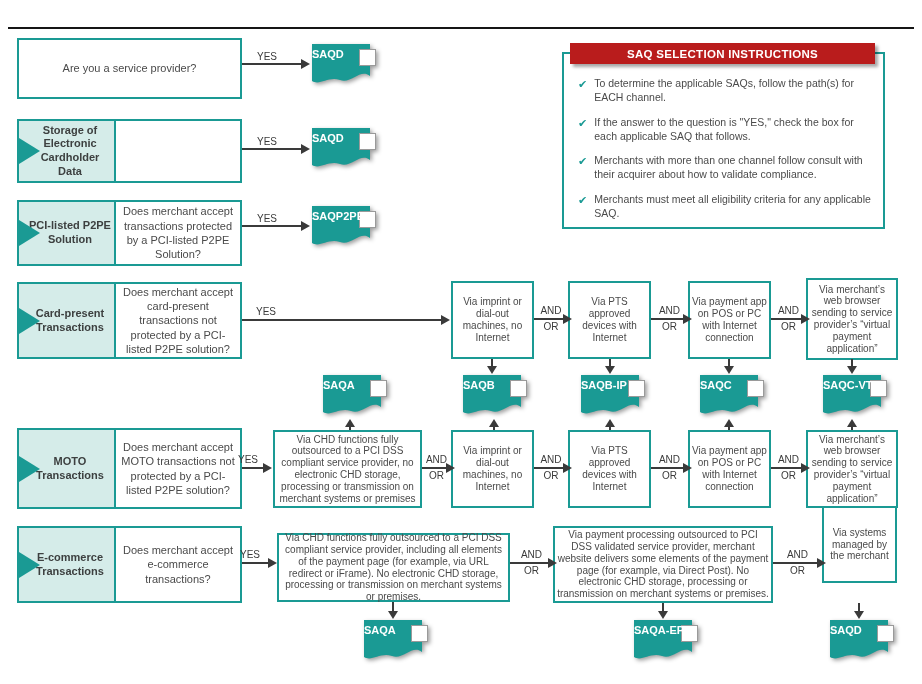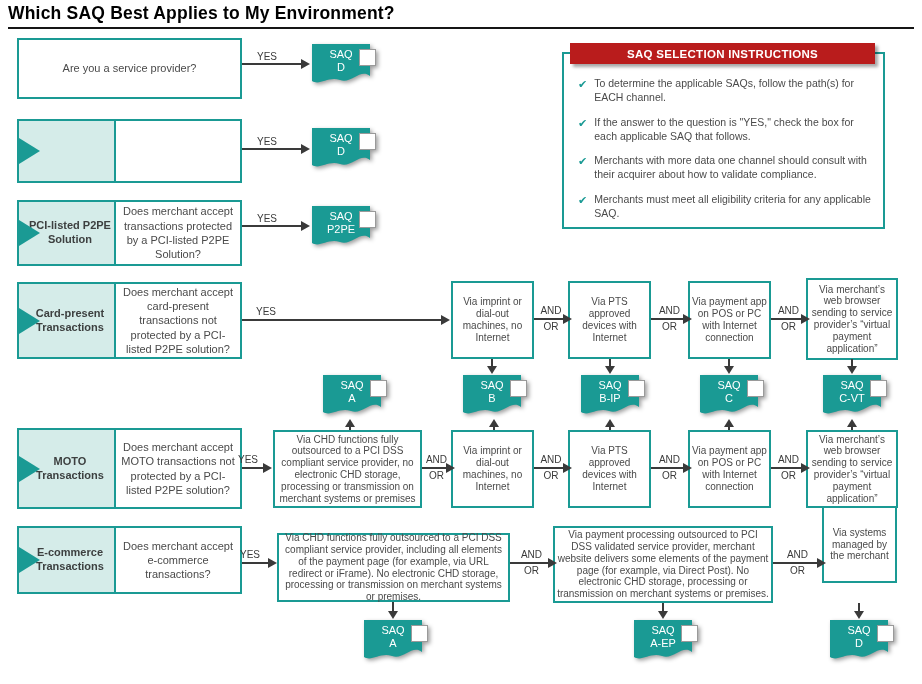--- a/index.html
+++ b/index.html
@@ -40,68 +40,68 @@
        font-size:10px;color:#3A3A3A;line-height:1;height:30px;}
   .con-line{align-self:stretch;height:2px;background:#3A3A3A;position:relative;margin:2px 0;}
   .con-line::after{content:"";position:absolute;right:-4px;top:-4px;width:0;height:0;
         border-left:9px solid #3A3A3A;border-top:5px solid transparent;border-bottom:5px solid transparent;}
 
   
   .badge{position:absolute;width:70px;height:47px;filter:drop-shadow(2px 2px 2px rgba(0,0,0,.38));}
   .badge svg{position:absolute;left:0;top:0;}
   .badge-cb{position:absolute;left:47px;top:5px;width:17px;height:17px;background:#fff;border:1px solid #9A9A9A;box-sizing:border-box;}
   .badge-text{position:absolute;left:0;top:4px;width:58px;text-align:center;color:#fff;
-        font-weight:normal;font-size:11px;line-height:1.2;display:flex;flex-direction:column;}
+        font-weight:bold;font-size:11px;line-height:1.2;display:flex;flex-direction:row;}
 
   
   .instr{position:absolute;left:562px;top:52px;width:323px;height:177px;border:2px solid #1A9A94;
          background:#fff;box-sizing:border-box;}
   .instr-banner{position:absolute;left:6px;top:-11px;width:305px;height:21px;background:#b91c1c;color:#fff;
          font-weight:bold;font-size:11.5px;display:flex;align-items:center;justify-content:center;
          box-shadow:3px 3px 3px rgba(0,0,0,.35);letter-spacing:.3px;}
   .instr-list{list-style:none;margin:0;padding:23px 10px 0 14px;}
   .instr-list li{display:flex;gap:7px;margin-bottom:11px;font-size:10.5px;color:#4A4A4A;line-height:1.32;text-align:left;}
   .chk{color:#1A9A94;font-size:11px;font-weight:bold;flex:0 0 auto;}
 </style>
 </head>
 <body>
 
 <div id="page">
 
-  <div class="title">Which SAQ Best Applies to My Environment?</div>
   <div class="title-rule"></div>
 
   <div class="instr">
     <div class="instr-banner">SAQ SELECTION INSTRUCTIONS</div>
     <ul class="instr-list">
       <li>
           <span class="chk">✔</span>
           <span>To determine the applicable SAQs, follow the path(s) for EACH channel.</span>
         </li>
       <li>
           <span class="chk">✔</span>
           <span>If the answer to the question is "YES," check the box for each applicable SAQ that follows.</span>
         </li>
       <li>
           <span class="chk">✔</span>
-          <span>Merchants with more data one channel should consult with their acquirer about how to validate compliance.</span>
+          <span>Merchants with more than one channel follow consult with their acquirer about how to validate compliance.</span>
         </li>
       <li>
           <span class="chk">✔</span>
           <span>Merchants must meet all eligibility criteria for any applicable SAQ.</span>
         </li>
     </ul>
   </div>
 
   <div class="chrow" style="left:17px;top:38px;width:225px;height:61px">
     <div class="chq">Are you a service provider?</div>
   </div>
   <div class="chrow" style="left:17px;top:119px;width:225px;height:64px">
     <div class="chlabel">
         <span class="tri"></span>
+        <span>Storage of Electronic Cardholder Data</span>
       </div>
   </div>
   <div class="chrow" style="left:17px;top:200px;width:225px;height:66px">
     <div class="chlabel">
         <span class="tri"></span>
         <span>PCI-listed P2PE Solution</span>
       </div>
     <div class="chq">Does merchant accept transactions protected by a PCI-listed P2PE Solution?</div>
   </div>
   <div class="chrow" style="left:17px;top:282px;width:225px;height:77px">
@@ -111,21 +111,21 @@
       </div>
     <div class="chq">Does merchant accept card-present transactions not protected by a PCI-listed P2PE solution?</div>
   </div>
   <div class="chrow" style="left:17px;top:428px;width:225px;height:81px">
     <div class="chlabel">
         <span class="tri"></span>
         <span>MOTO Transactions</span>
       </div>
     <div class="chq">Does merchant accept MOTO transactions not protected by a PCI-listed P2PE solution?</div>
   </div>
-  <div class="chrow" style="left:17px;top:526px;width:225px;height:68px">
+  <div class="chrow" style="left:17px;top:526px;width:225px;height:77px">
     <div class="chlabel">
         <span class="tri"></span>
         <span>E-commerce Transactions</span>
       </div>
     <div class="chq">Does merchant accept e-commerce transactions?</div>
   </div>
 
   <span class="yes" style="left:257px;top:51px">YES</span>
   <div class="harrow" style="left:242px;top:63px;width:60px"></div>
   <span class="yes" style="left:257px;top:136px">YES</span>

